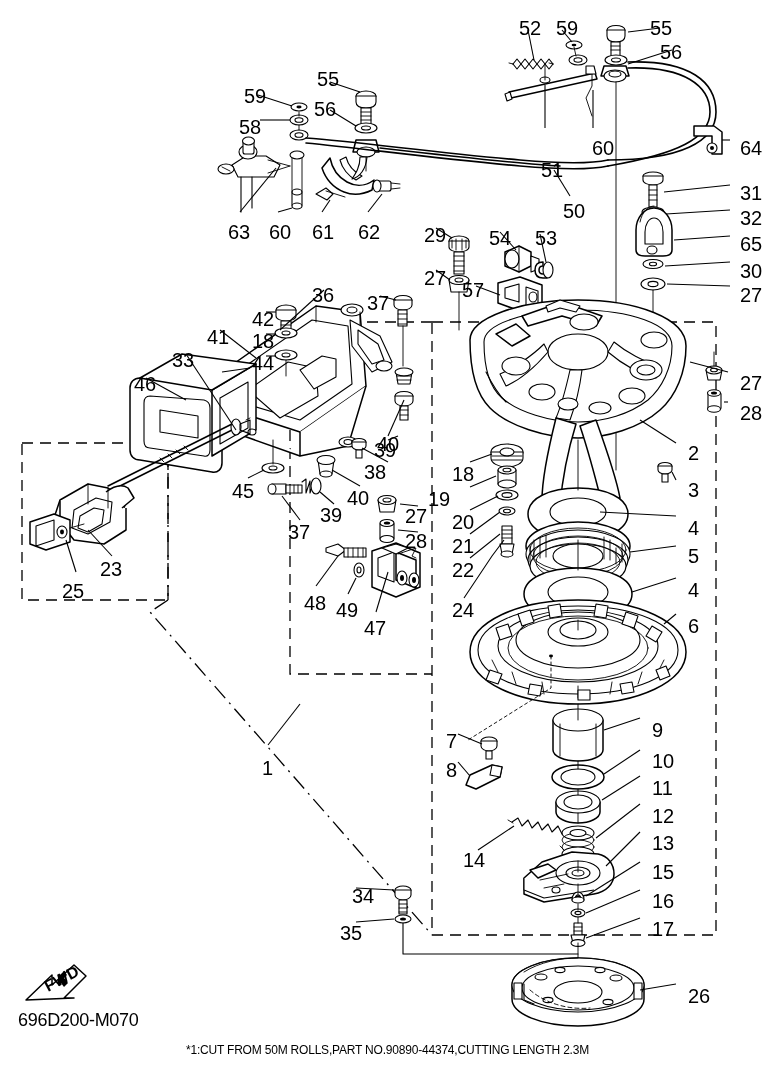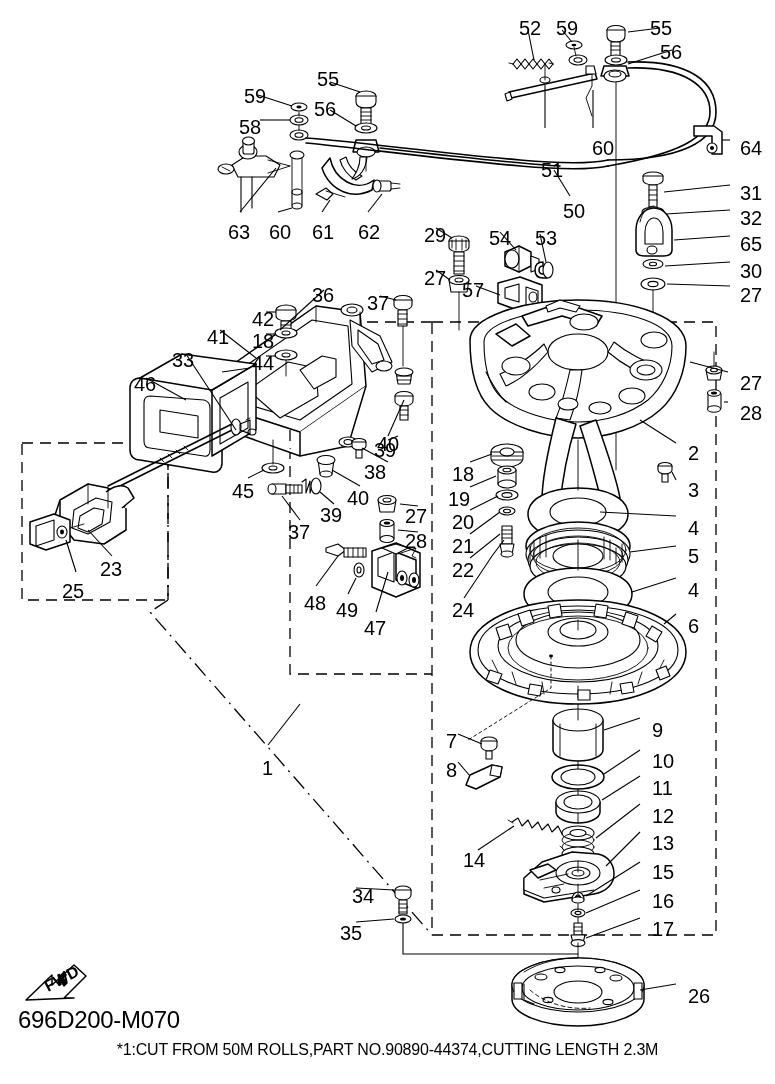--- a/index.html
+++ b/index.html
@@ -11,23 +11,23 @@
   .stk{fill:none;stroke:#000;stroke-width:1.1;stroke-linecap:round;stroke-linejoin:round;}
   .stk2{fill:none;stroke:#000;stroke-width:1.6;stroke-linecap:round;stroke-linejoin:round;}
   .thin{fill:none;stroke:#000;stroke-width:0.9;stroke-linecap:round;}
   .wh{fill:#fff;stroke:#000;stroke-width:1.1;stroke-linejoin:round;}
   .wh2{fill:#fff;stroke:#000;stroke-width:1.5;stroke-linejoin:round;}
   .blk{fill:#000;stroke:none;}
   .dash{fill:none;stroke:#000;stroke-width:1.3;stroke-dasharray:11 7;}
   .dashdot{fill:none;stroke:#000;stroke-width:1.3;stroke-dasharray:16 6 2 6;}
   .lead{fill:none;stroke:#000;stroke-width:1.1;}
   #footnotes{position:absolute;left:0;top:1040px;width:775px;text-align:center;}
-  .fn{font-family:"Liberation Sans",sans-serif;font-size:16px;line-height:20px;letter-spacing:-0.2px;white-space:nowrap;}
+  .fn{font-family:"Liberation Sans",sans-serif;font-size:12px;line-height:20px;letter-spacing:-0.2px;white-space:nowrap;}
   .fn.clip{height:12px;overflow:hidden;}
-  #diagcode{position:absolute;left:18px;top:1010px;font-size:24px;letter-spacing:-0.3px;}
+  #diagcode{position:absolute;left:18px;top:1010px;font-size:18px;letter-spacing:-0.3px;}
 </style>
 </head>
 <body>
 
 <div id="sheet">
 
   <svg class="layer" viewBox="0 0 775 1084">
 
     <g>
 
@@ -694,21 +694,21 @@
       <div class="cal" style="left: 652px; top: 720px;">9</div>
       <div class="cal" style="left: 652px; top: 751px;">10</div>
       <div class="cal" style="left: 652px; top: 778px;">11</div>
       <div class="cal" style="left: 652px; top: 806px;">12</div>
       <div class="cal" style="left: 652px; top: 833px; text-align: center;">13</div>
       <div class="cal" style="left: 463px; top: 850px;">14</div>
       <div class="cal" style="left: 652px; top: 862px;">15</div>
       <div class="cal" style="left: 652px; top: 891px;">16</div>
       <div class="cal" style="left: 652px; top: 919px;">17</div>
       <div class="cal" style="left: 452px; top: 464px;">18</div>
-      <div class="cal" style="left: 448px; top: 489px;">19</div>
+      <div class="cal" style="left: 428px; top: 489px;">19</div>
       <div class="cal" style="left: 452px; top: 512px;">20</div>
       <div class="cal" style="left: 452px; top: 536px;">21</div>
       <div class="cal" style="left: 452px; top: 560px;">22</div>
       <div class="cal" style="left: 100px; top: 559px;">23</div>
       <div class="cal" style="left: 452px; top: 600px;">24</div>
       <div class="cal" style="left: 62px; top: 581px;">25</div>
       <div class="cal" style="left: 688px; top: 986px;">26</div>
       <div class="cal" style="left: 424px; top: 268px;">27</div>
       <div class="cal" style="left: 740px; top: 373px;">27</div>
       <div class="cal" style="left: 405px; top: 506px;">27</div>

